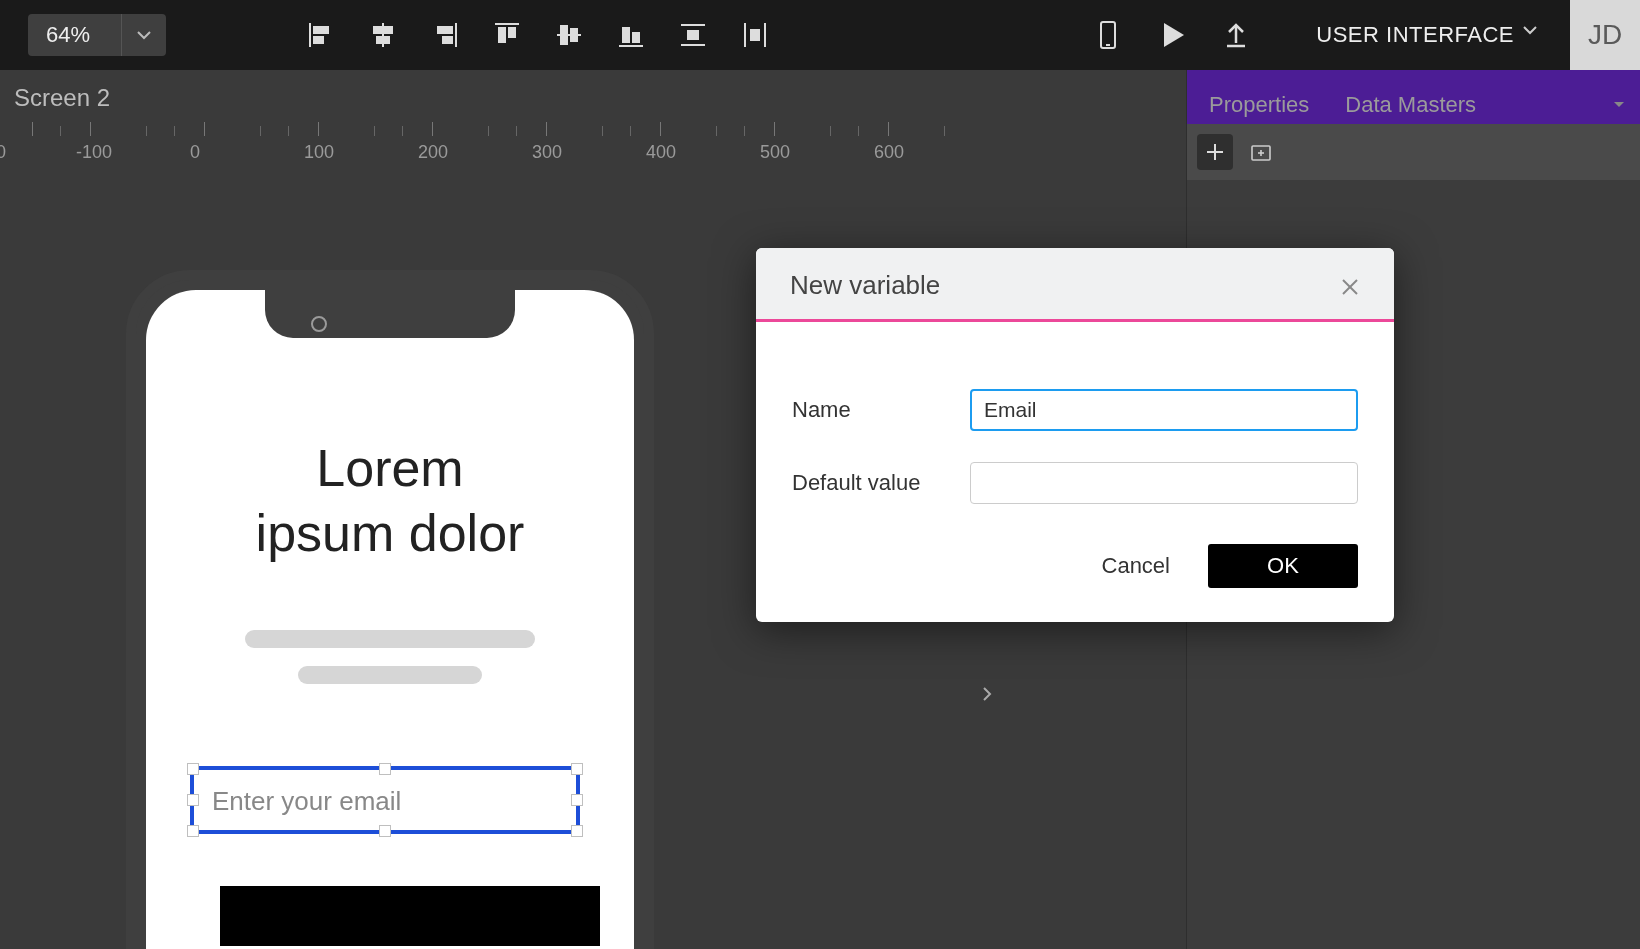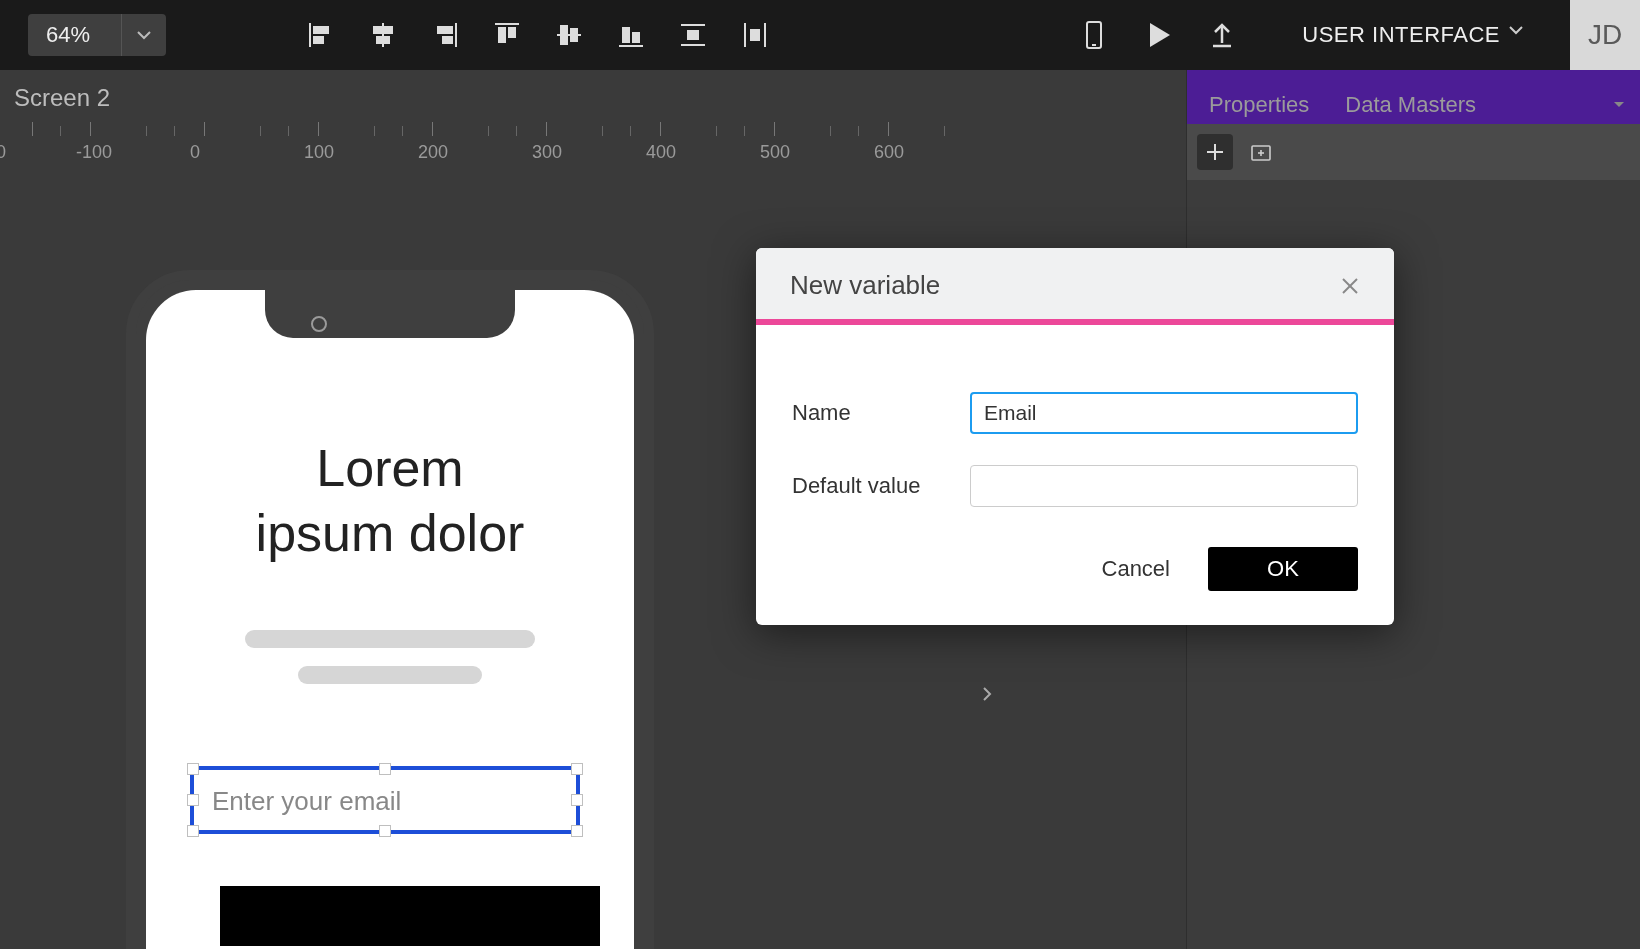--- a/index.html
+++ b/index.html
@@ -68,21 +68,21 @@
 
   .avatar {
     width: 70px;
     height: 70px;
     background: #d9d9d9;
     color: #5a5a5a;
     font-size: 28px;
     display: flex;
     align-items: center;
     justify-content: center;
-    margin-left: 22px;
+    margin-left: 8px;
   }
 
   
   .main {
     display: flex;
     height: calc(100% - 70px);
   }
   .canvas-area {
     position: relative;
     flex: 1;
@@ -317,25 +317,25 @@
     top: 248px;
     left: 756px;
     width: 638px;
     background: #fff;
     border-radius: 6px;
     box-shadow: 0 8px 40px rgba(0,0,0,0.5);
     z-index: 50;
   }
   .modal-header {
     display: flex;
-    align-items: center;
+    align-items: flex-end;
     padding: 22px 30px 18px 34px;
     background: #f0f1f2;
     border-radius: 6px 6px 0 0;
-    border-bottom: 6px solid #ec4899;
+    border-bottom: 3px solid #ec4899;
   }
   .modal-title {
     font-size: 26px;
     color: #444;
   }
   .close-btn {
     margin-left: auto;
     width: 28px;
     height: 28px;
     display:flex;align-items:center;justify-content:center;

